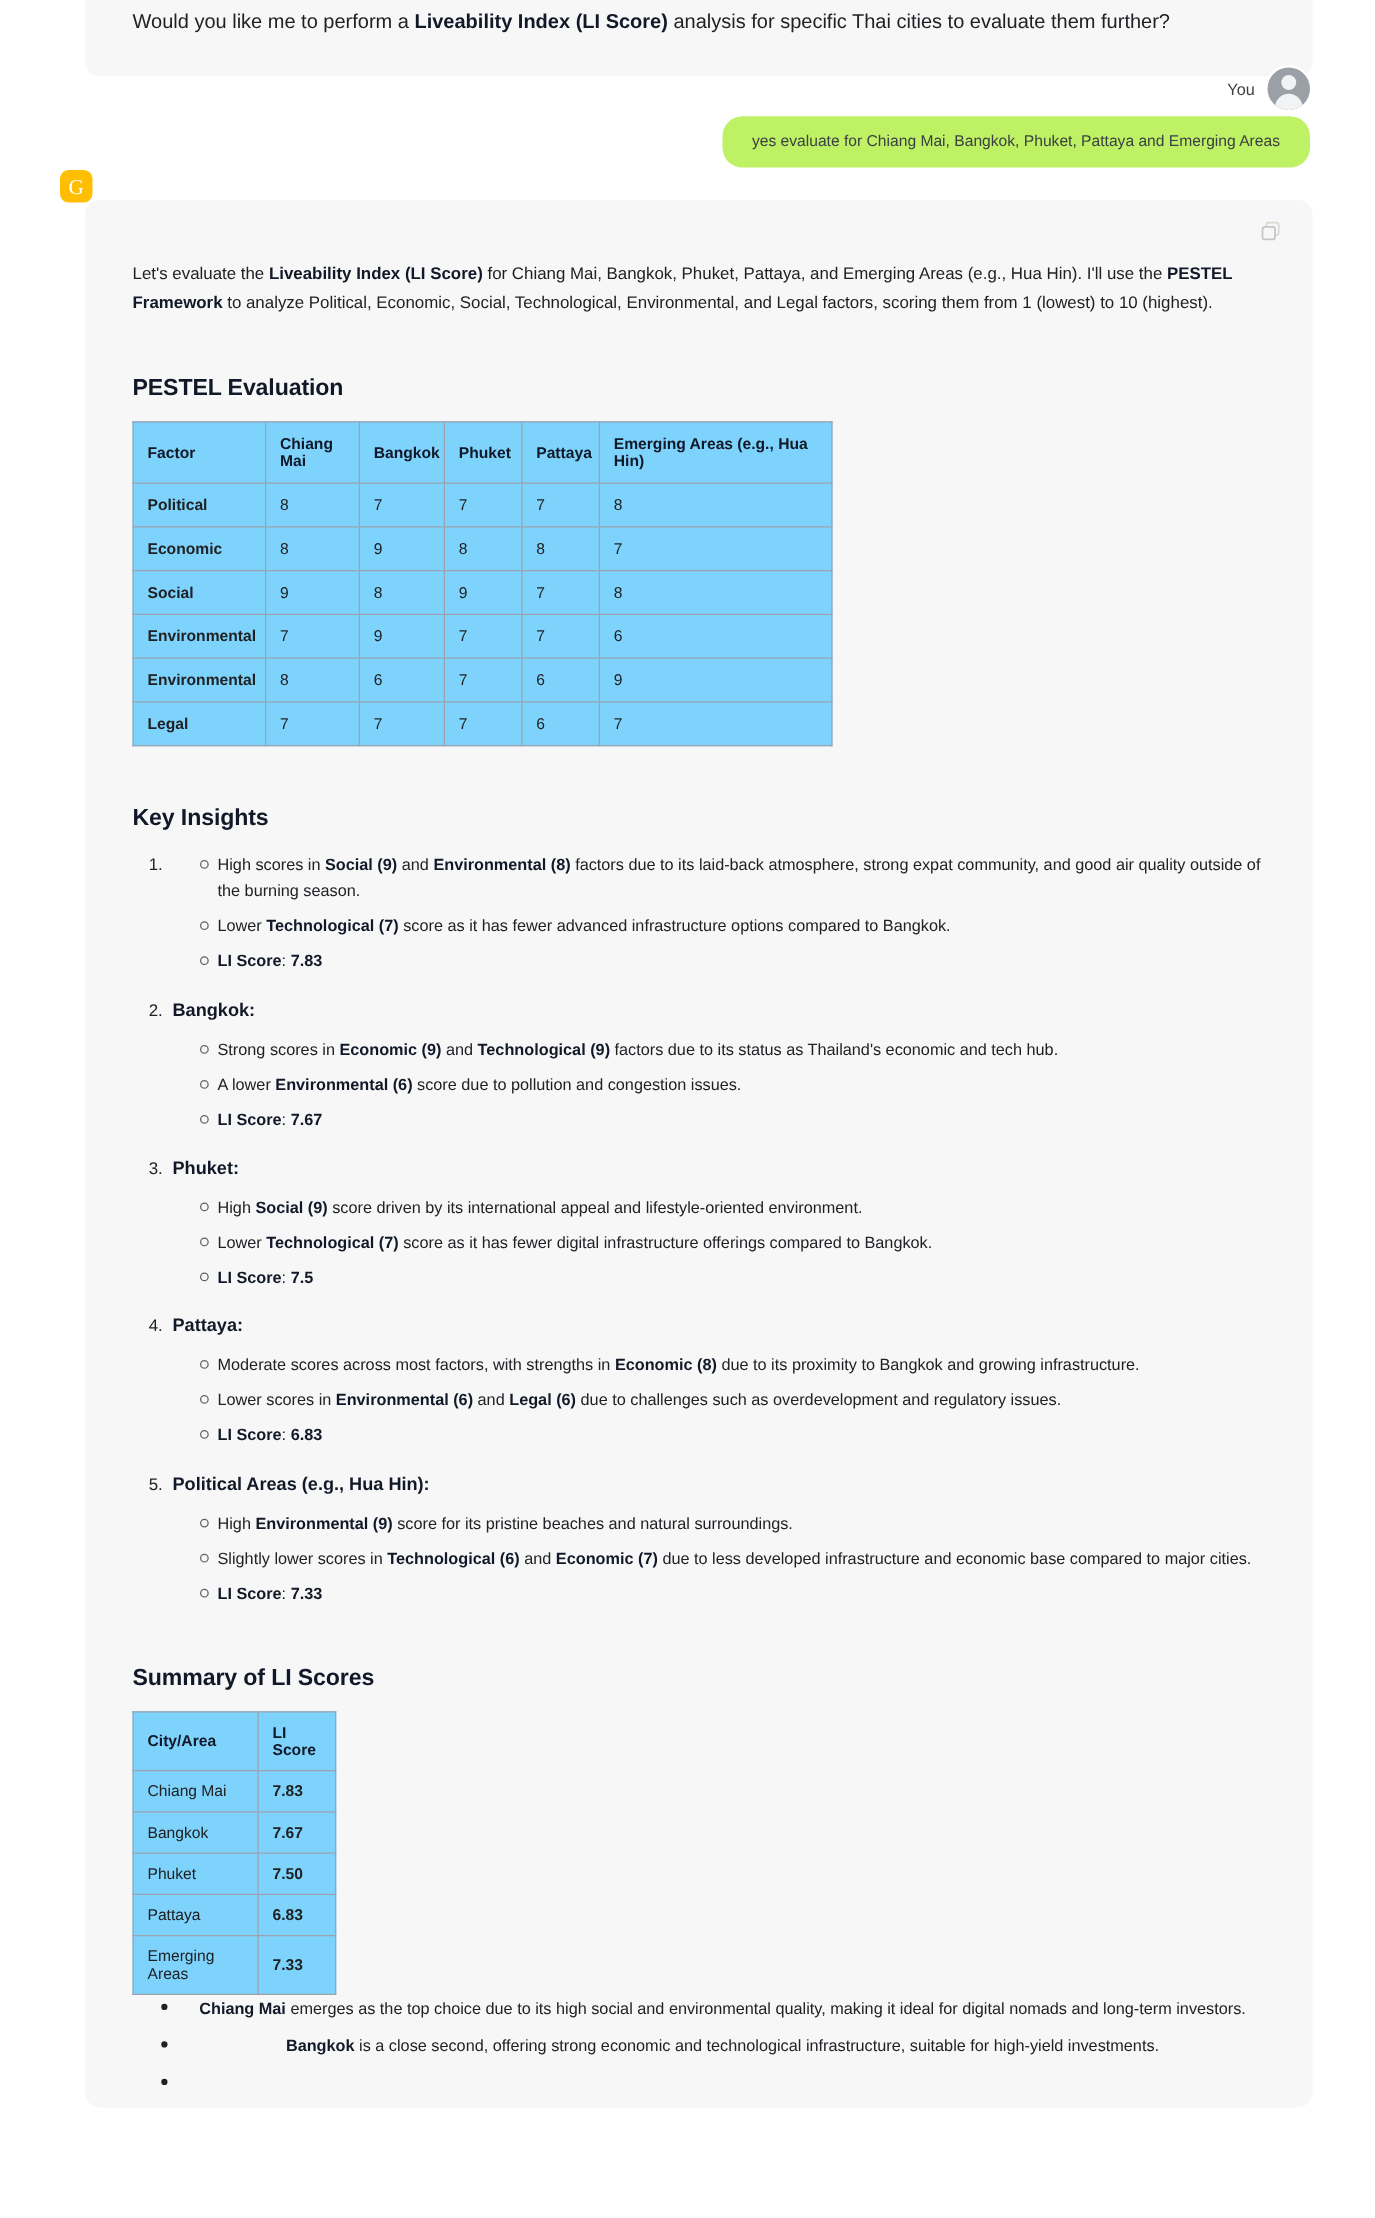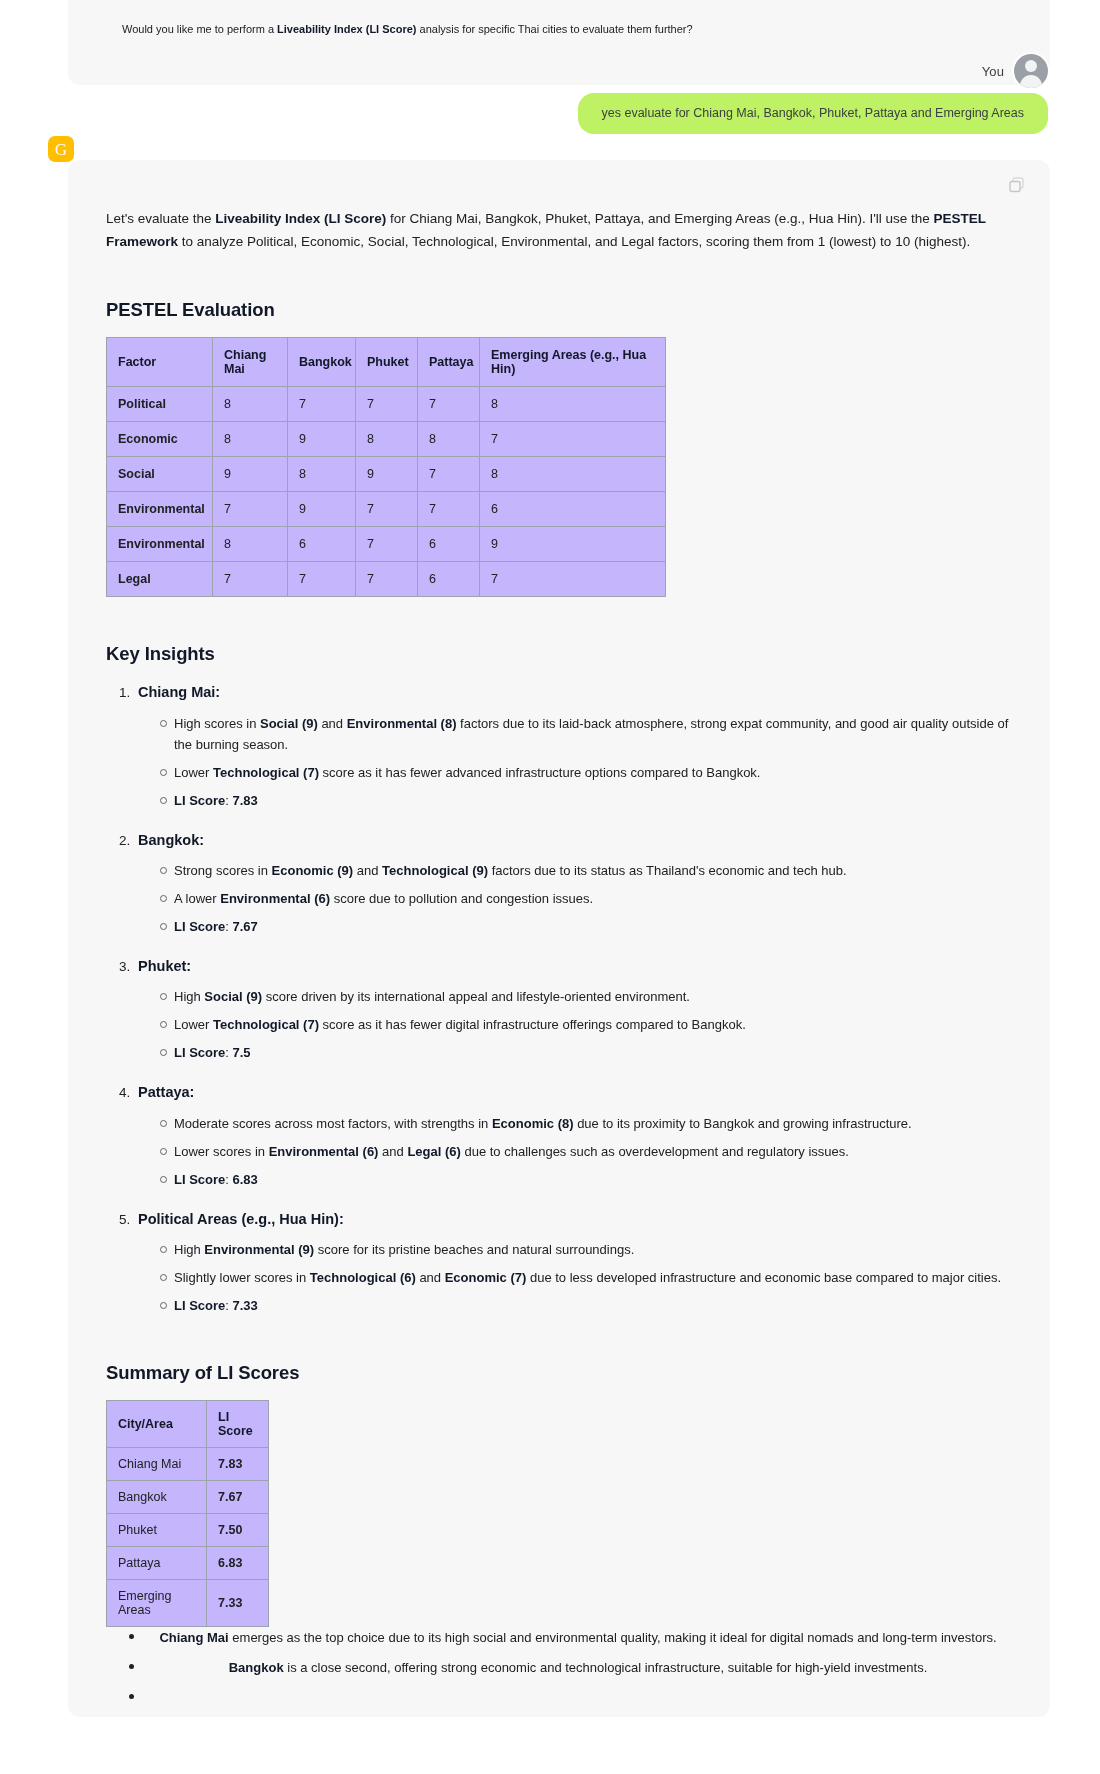--- a/index.html
+++ b/index.html
@@ -18,22 +18,22 @@
   
   .prev-bubble {
     position: absolute;
     left: 68px; top: -26px;
     width: 982px;
     background: #f7f7f8;
     border-radius: 12px;
     padding: 30px 38px 30px 38px;
   }
   .prev-bubble p {
-    margin: 16px;
-    font-size: 11px;
+    margin: 0;
+    font-size: 16px;
     line-height: 1.7;
     color: #202124;
   }
 
   
   .user-turn {
     position: absolute;
     left: 0; top: 55px;
     width: 1100px;
   }
@@ -138,21 +138,21 @@
     font-weight: bold;
     color: #111827;
     margin: 46px 0 16px 0;
     letter-spacing: -.1px;
   }
 
   
   table.md {
     border-collapse: collapse;
     border: 1px solid #9ca3af;
-    background: #c4b5fd;
+    background: #7dd3fc;
     table-layout: fixed;
   }
   table.md th, table.md td {
     border: 1px solid #9ca3af;
     text-align: left;
     font-size: 12.5px;
     color: #202124;
     padding: 9px 11px;
     vertical-align: middle;
   }
@@ -347,21 +347,20 @@
           <td>6</td>
           <td>7</td>
         </tr>
       </tbody>
   </table>
 
   <h2 class="section">Key Insights</h2>
 
   <ol class="insights" id="insights-list">
       <li>
-        <div class="city-title">Chiang Mai:</div>
         <ul class="sub">
           <li><span>High scores in </span><b>Social (9)</b><span> and </span><b>Environmental (8)</b><span> factors due to its laid-back atmosphere, strong expat community, and good air quality outside of the burning season.</span></li>
           <li><span>Lower </span><b>Technological (7)</b><span> score as it has fewer advanced infrastructure options compared to Bangkok.</span></li>
           <li><b>LI Score</b><span>: </span><b>7.83</b></li>
         </ul>
       </li>
       <li>
         <div class="city-title">Bangkok:</div>
         <ul class="sub">
           <li><span>Strong scores in </span><b>Economic (9)</b><span> and </span><b>Technological (9)</b><span> factors due to its status as Thailand's economic and tech hub.</span></li>

